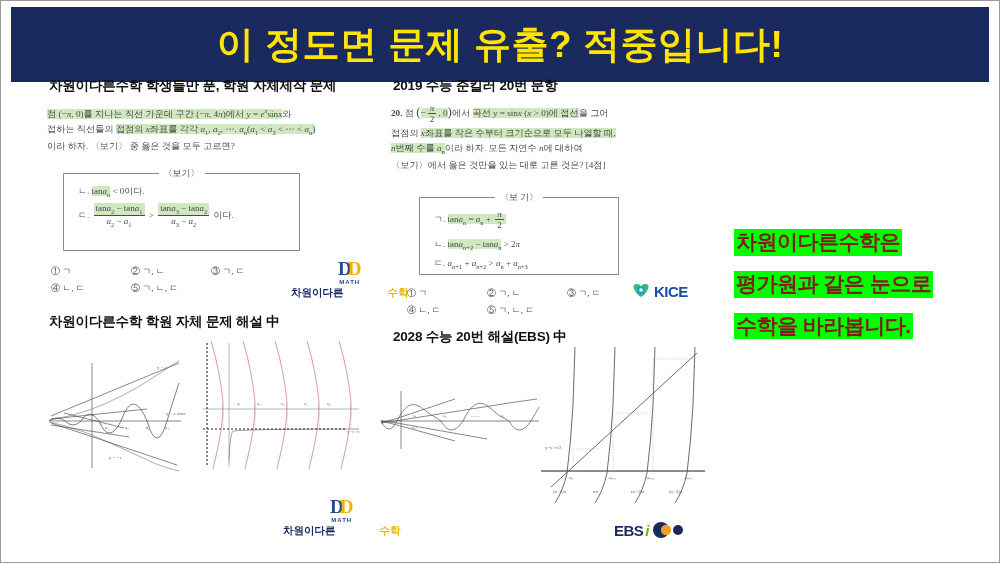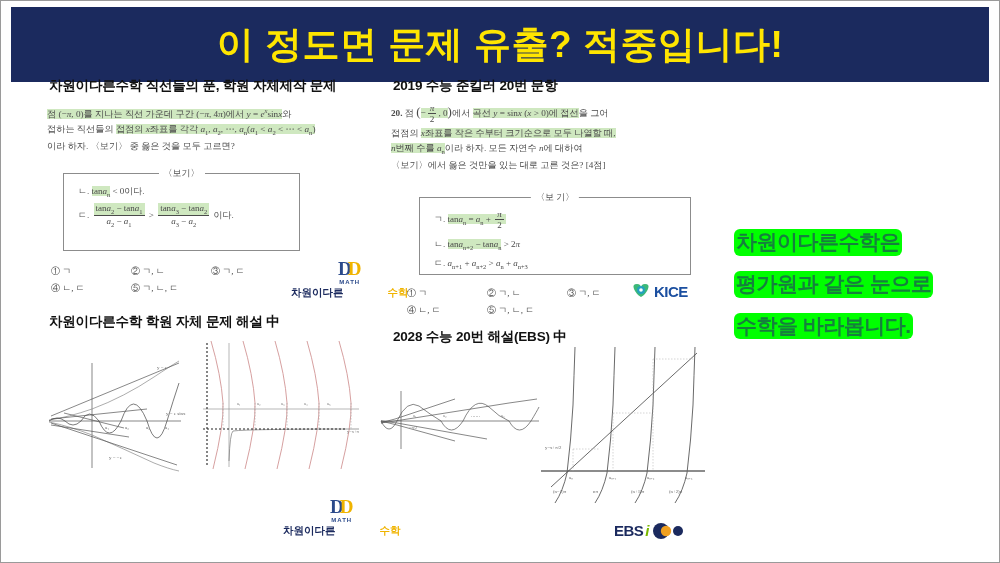--- a/index.html
+++ b/index.html
@@ -71,21 +71,21 @@
     color: #4a4a4a;
     font-family: "Liberation Serif", "DejaVu Serif", serif;
     font-size: 9px;
   }
   .bogi-label {
     position: absolute; top: -7px; left: 50%; transform: translateX(-50%);
     background: #ffffff; padding: 0 5px;
     font-size: 9px; color: #4a4a4a; white-space: nowrap;
   }
   #bogi-left  { left: 62px;  top: 172px; width: 237px; height: 78px; }
-  #bogi-right { left: 418px; top: 196px; width: 272px; height: 78px; }
+  #bogi-right { left: 418px; top: 196px; width: 200px; height: 78px; }
   .bogi-items { padding: 11px 10px 0 14px; }
   .bogi-item { margin-bottom: 5px; white-space: nowrap; }
 
   
   .choices {
     position: absolute;
     font-family: "Liberation Serif", "DejaVu Serif", serif;
     font-size: 9px; color: #4a4a4a;
   }
   #choices-left  { left: 50px;  top: 264px; width: 240px; }
@@ -119,57 +119,56 @@
     position: absolute; left: 630px; top: 281px;
     display: flex; align-items: center; gap: 3px;
   }
   .kice-text {
     font-size: 15px; font-weight: bold; color: #1b4fa0;
     letter-spacing: -0.5px; line-height: 1;
   }
   
   #ebs-logo {
     position: absolute; left: 613px; top: 521px;
-    display: flex; align-items: flex-end; gap: 2px;
+    display: flex; align-items: flex-start; gap: 2px;
   }
   .ebs-text { font-size: 15px; font-weight: bold; color: #1b2a5e; letter-spacing: -0.5px; }
   .ebs-i { font-size: 15px; font-weight: bold; color: #7ab800; font-style: italic; }
 
   
   #slogan { position: absolute; left: 733px; top: 228px; width: 260px; }
   .slogan-line {
     display: inline-block;
     background: #00ff00;
-    color: #15803d;
+    color: #7f1d1d;
     font-size: 21px;
     font-weight: bold;
     line-height: 1.18;
     padding: 1px 2px;
     margin-bottom: 15px;
     white-space: nowrap;
     letter-spacing: -0.5px;
-    border-radius: 6px;
   }
   
   .fig { position: absolute; }
   #fig-left-1  { left: 28px;  top: 352px; }
   #fig-left-2  { left: 198px; top: 340px; }
   #fig-right-1 { left: 378px; top: 358px; }
   #fig-right-2 { left: 538px; top: 344px; }
 </style>
 </head>
 <body>
 
 <div class="slide">
 
   <div class="title-banner">
     <div class="title-text">이 정도면 문제 유출? 적중입니다!</div>
   </div>
 
-  <div class="sec-head" id="head-left-problem">차원이다른수학 직선들의 푼, 학원 자체제작 문제</div>
+  <div class="sec-head" id="head-left-problem">차원이다른수학 학생들만 푼, 학원 자체제작 문제</div>
 
   <div class="prob" id="prob-left">
     <div>
       <span class="hl">점 (−<span class="it">π</span>, 0)를 지나는 직선 가운데 구간 (−<span class="it">π</span>, 4<span class="it">π</span>)에서 <span class="it">y</span> = <span class="it">e</span><sup><span class="it">x</span></sup>sin<span class="it">x</span></span>와
     </div>
     <div>
       접하는 직선들의 <span class="hl">접점의 <span class="it">x</span>좌표를 각각 <span class="it">a</span><sub>1</sub>, <span class="it">a</span><sub>2</sub>, ⋯, <span class="it">a</span><sub>n</sub>(<span class="it">a</span><sub>1</sub> &lt; <span class="it">a</span><sub>2</sub> &lt; ⋯ &lt; <span class="it">a</span><sub>n</sub>)</span>
     </div>
     <div>이라 하자. 〈보기〉 중 옳은 것을 모두 고르면?</div>
   </div>

